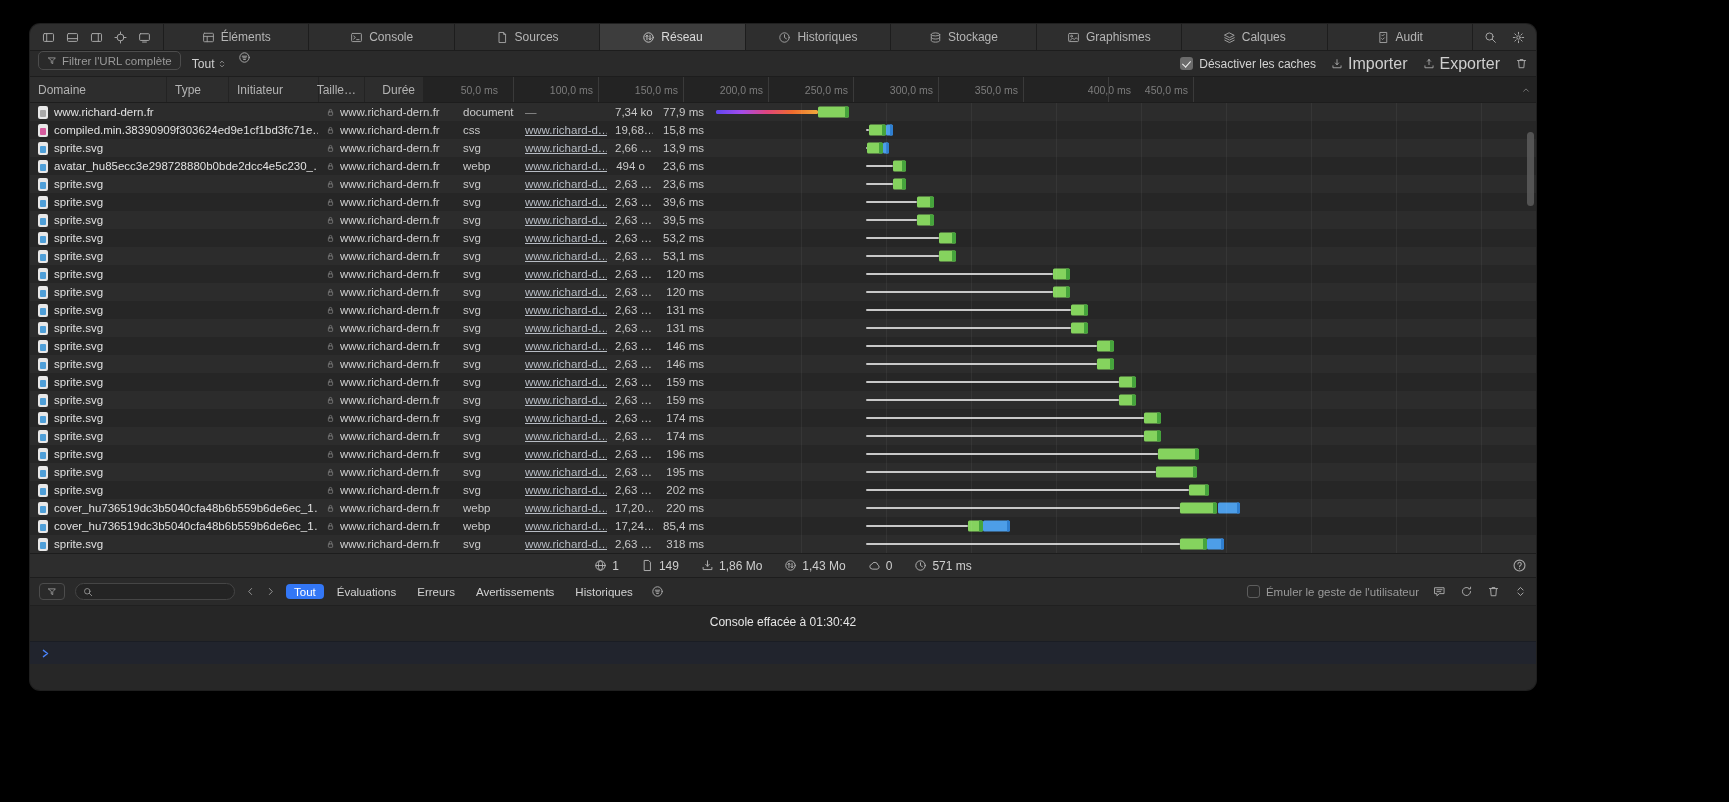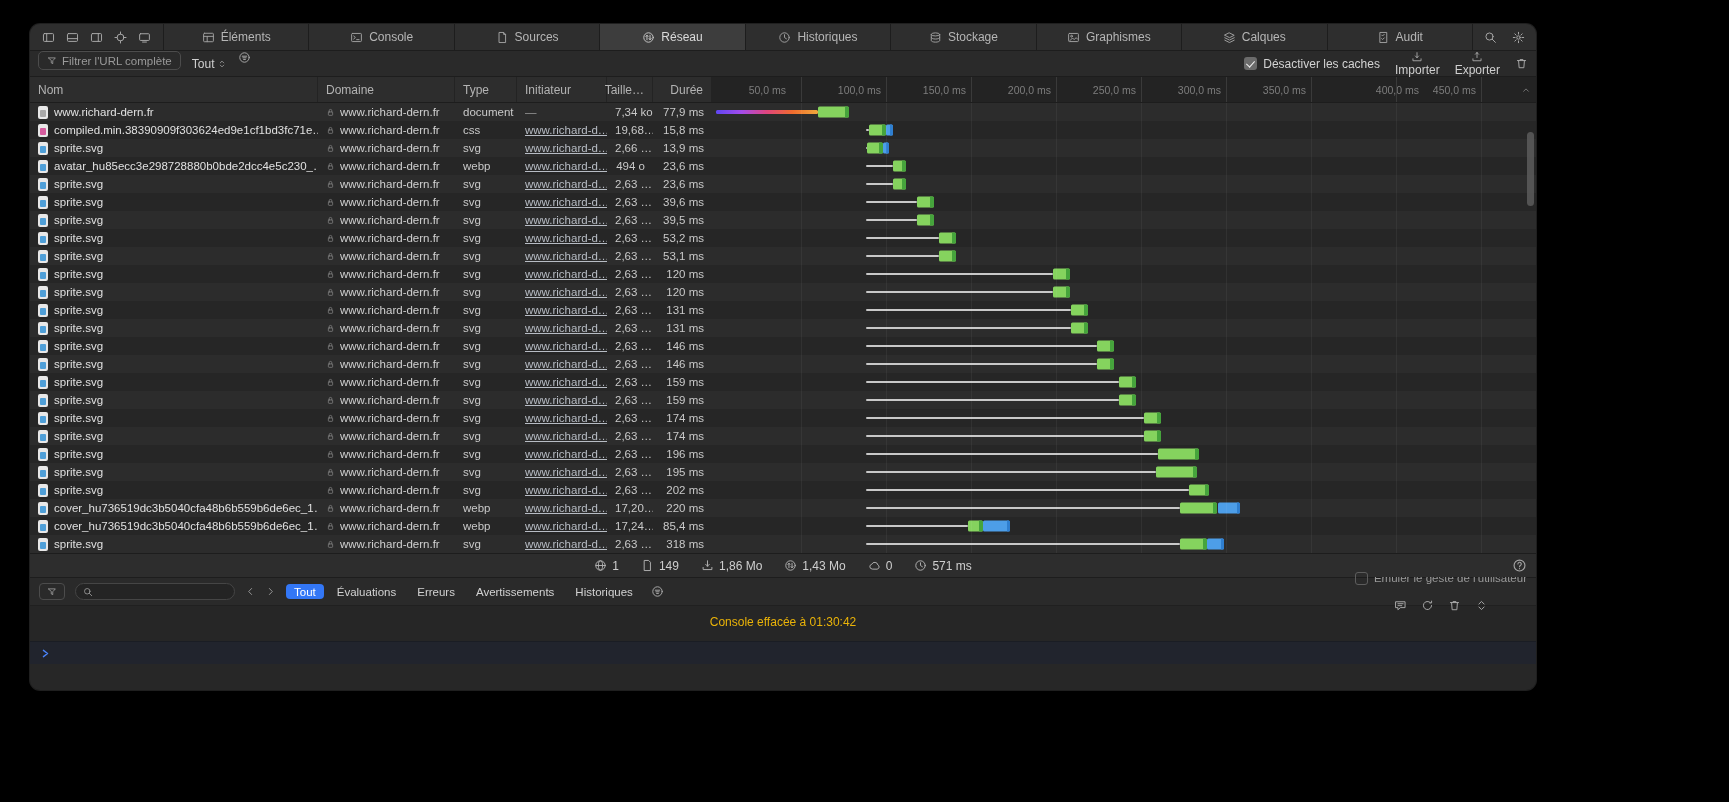--- a/index.html
+++ b/index.html
@@ -34,21 +34,21 @@
   .filterbar { height:26px; background:#2a2a2a; border-bottom:1px solid #1d1d1d; display:flex; padding:0 8px; gap:11px; }
   .url-filter { display:flex; align-items:center; gap:5px; height:19px; padding:0 8px; border:1px solid #4c4c4c; border-radius:5px; color:#9a9a9a; font-size:11.5px; }
   .type-select { display:flex; align-items:center; gap:3px; color:#d0d0d0; font-size:12px; }
   .fb-right { margin-left:auto; display:flex; align-items:center; gap:15px; }
   .checkline { display:flex; align-items:center; gap:6px; font-size:12px; color:#d3d3d3; }
   .checkbox { width:13px; height:13px; border-radius:3px; background:#6b6b6b; position:relative; }
   .checkbox::after { content:""; position:absolute; left:4px; top:1.5px; width:4px; height:7px;
                      border-right:1.6px solid #f0f0f0; border-bottom:1.6px solid #f0f0f0; transform:rotate(42deg); }
   .checkbox.unchecked { background:transparent; border:1px solid #5d5d5d; }
   .checkbox.unchecked::after { display:none; }
-  .tbtn { display:flex; align-items:center; font-size:12px; color:#cfcfcf;flex-direction:column; }
+  .tbtn { display:flex; align-items:center; gap:5px; font-size:16px; color:#cfcfcf; }
 
   
   .c-name{width:288px} .c-domain{width:137px} .c-type{width:62px} .c-init{width:90px} .c-size{width:46px} .c-dur{width:59px} .c-wf{flex:1}
   .thead { height:26px; display:flex; background:#2d2d2d; border-bottom:1px solid #1d1d1d; font-size:12px; color:#b3b3b3; }
   .thead > div { display:flex; align-items:center; padding:0 8px; border-right:1px solid #232323; }
   .thead .c-size, .thead .c-dur { justify-content:flex-end; }
   .thead .c-wf { background:#232323; position:relative; border-right:none; padding:0; overflow:hidden; }
   .tick { position:absolute; top:0; bottom:0; display:flex; align-items:center; font-size:10.5px; color:#7d7d7d; transform:translateX(-100%); padding-right:5px; white-space:nowrap; }
   .tickline-h { position:absolute; top:0; bottom:0; width:1px; background:#3a3a3a; }
   .hdr-up { position:absolute; right:5px; top:8px; color:#8d8d8d; }
@@ -95,23 +95,23 @@
   .help-btn { position:absolute; right:9px; top:4px; color:#a5a5a5; }
 
   
   .ctoolbar { height:28px; background:#2a2a2a; border-top:1px solid #1d1d1d; display:flex; align-items:center; padding:0 9px; gap:10px; }
   .cfilter-btn { width:26px; height:17px; border:1px solid #4c4c4c; border-radius:4px; display:flex; align-items:center; justify-content:center; color:#9d9d9d; }
   .csearch { width:160px; height:17px; border:1px solid #454545; border-radius:9px; background:#242424; display:flex; align-items:center; padding:0 7px; gap:4px; color:#8f8f8f; font-size:11px; }
   .cnav { display:flex; gap:9px; color:#787878; }
   .scopes { display:flex; align-items:center; gap:5px; }
   .scope { padding:1.5px 8px; border-radius:4px; color:#d2d2d2; font-size:11.5px; }
   .scope.active { background:var(--accent-blue,#3377f6); color:#fff; }
-  .ct-right { margin-left:auto; display:flex; align-items:center; gap:14px; color:#9a9a9a;flex-direction:column; }
+  .ct-right { margin-left:auto; display:flex; align-items:center; gap:14px; color:#9a9a9a; }
   .ct-right .checkline { color:#9a9a9a; font-size:11.5px; }
-  .cbody { height:36px; background:#262626; border-top:1px solid #202020; display:flex; justify-content:center; padding-top:9px; font-size:12px; color:#eab308; }
+  .cbody { height:36px; background:#262626; border-top:1px solid #202020; display:flex; justify-content:center; padding-top:9px; font-size:12px; color:#e5e5e5; }
   .prompt { height:23px; background:#21242d; border-top:1px solid #1a1d24; display:flex; align-items:center; padding:0 10px; }
   .prompt .icn { color:#4a82f7; }
   .prompt .icn svg { stroke-width:2; }
 </style>
 </head>
 <body>
 
 <div class="window">
 
 
@@ -310,21 +310,20 @@
           <svg viewBox="0 0 16 16">
             <path d="M3 4.4h10"></path>
             <path d="M6.2 4.4V3.2h3.6v1.2"></path>
             <path d="M4.4 4.4l.7 8.8h5.8l.7-8.8"></path>
           </svg>
         </span>
     </div>
   </div>
 
   <div class="thead">
-    <div class="c-name">Nom</div>
     <div class="c-domain">Domaine</div>
     <div class="c-type">Type</div>
     <div class="c-init">Initiateur</div>
     <div class="c-size">Taille…</div>
     <div class="c-dur">Durée</div>
     <div class="c-wf" id="timeline-head">
       <span class="icn i10 hdr-up">
           <svg viewBox="0 0 16 16">
             <path d="M4.2 10L8 6.2 11.8 10"></path>
           </svg>

